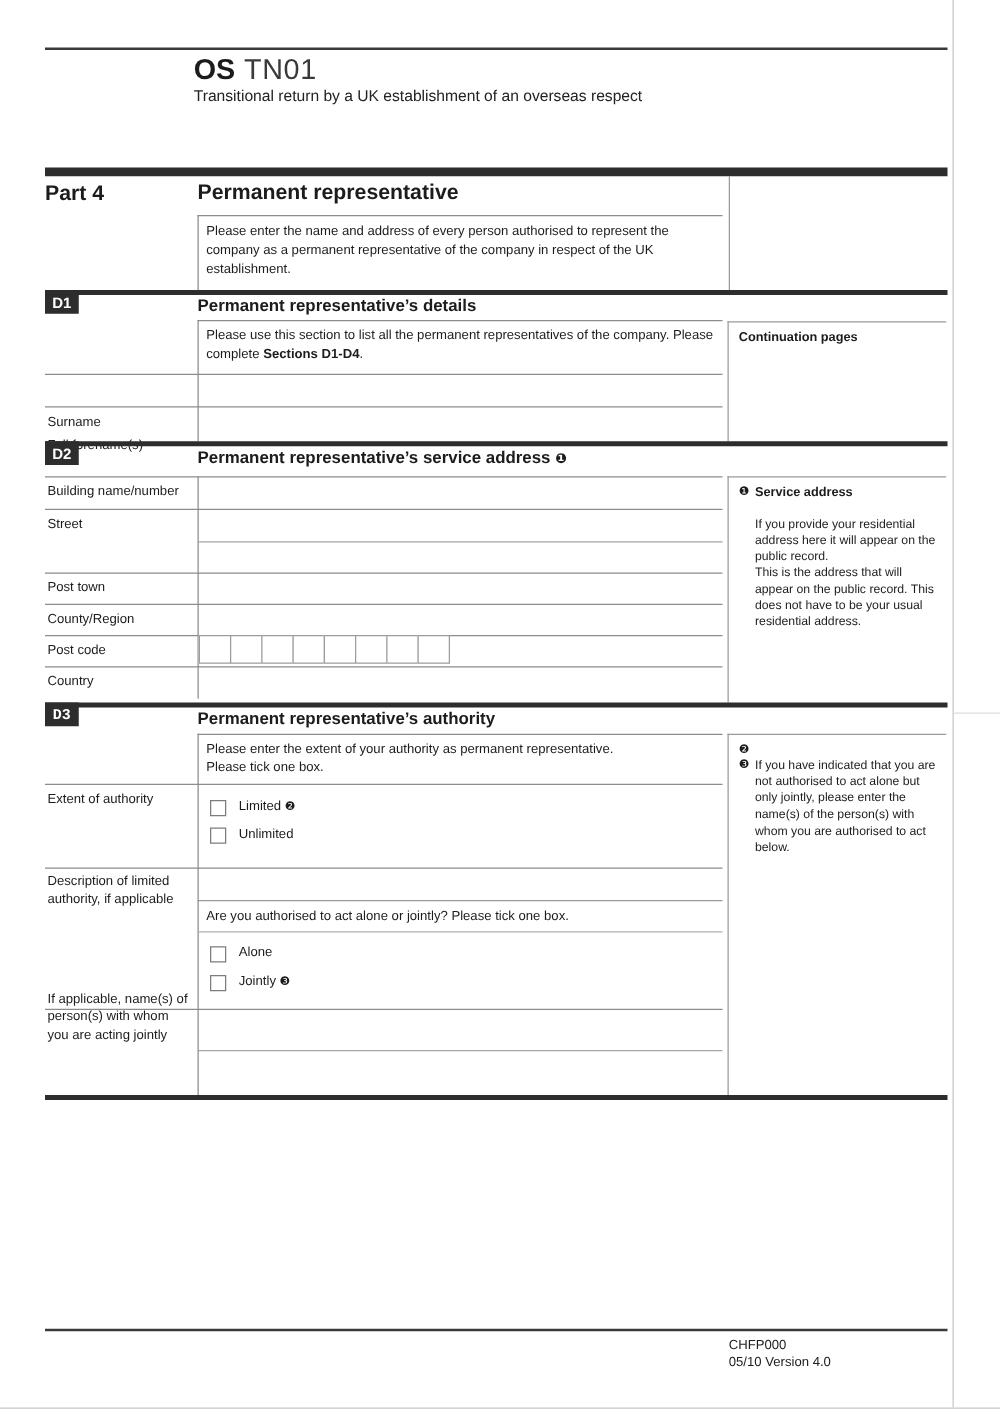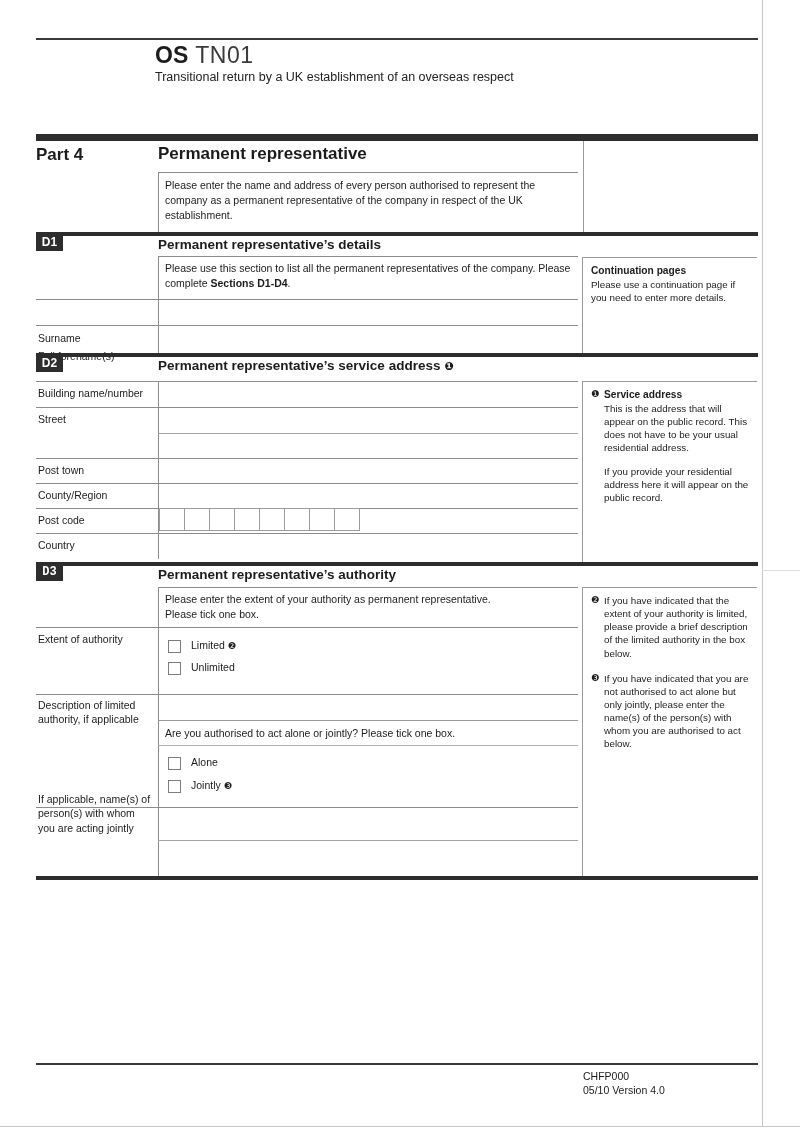--- a/index.html
+++ b/index.html
@@ -62,21 +62,20 @@
 </div>
 <div class="hl" style="left:36px;width:542px;top:299px;"></div>
 <div class="flabel" style="top:305px;margin-top:44px;">Full forename(s)</div>
 <div class="input-zone" style="left:159px;top:300px;width:418px;height:24px;"></div>
 <div class="hl" style="left:36px;width:542px;top:325px;"></div>
 <div class="flabel" style="top:331px;">Surname</div>
 <div class="input-zone" style="left:159px;top:326px;width:418px;height:26px;"></div>
 <div class="note-box" style="top:257px;height:96px;">
   <div class="note-inner">
     <div class="note-title">Continuation pages</div>
-    <div>Please use a continuation page if you need to enter more details.</div>
   </div>
 </div>
 
 <div class="bar" style="top:353px;height:4px;"></div>
 <div class="seccode" style="top:353px;">D2</div>
 <div class="sechead" style="top:358px;">
   <span>Permanent representative’s service address</span>
   <span class="marker" style="font-size:11px;">❶</span>
 </div>
 <div class="vl" style="left:158px;top:381px;height:178px;"></div>
@@ -107,22 +106,22 @@
   <div class="pc"></div>
 </div>
 <div class="hl" style="left:36px;width:542px;top:533px;"></div>
 <div class="flabel" style="top:538px;">Country</div>
 <div class="input-zone" style="left:159px;top:534px;width:418px;height:25px;"></div>
 <div class="note-box" style="top:381px;height:181px;">
   <div class="note-inner">
     <div class="note-item">
       <span class="note-marker marker">❶</span>
       <div class="note-title">Service address</div>
+      <div style="margin-top:11px;">If you provide your residential address here it will appear on the public record.</div>
       <div>This is the address that will appear on the public record. This does not have to be your usual residential address.</div>
-      <div style="margin-top:11px;">If you provide your residential address here it will appear on the public record.</div>
     </div>
   </div>
 </div>
 
 <div class="bar" style="top:562px;height:4px;"></div>
 <div class="seccode" style="top:562px;font-family:Liberation Mono, monospace;">D3</div>
 <div class="sechead" style="top:567px;">Permanent representative’s authority</div>
 <div class="hl" style="left:158px;width:420px;top:587px;"></div>
 <div class="vl" style="left:158px;top:587px;height:289px;"></div>
 <div class="abs body-txt" style="left:165px;top:592px;width:408px;">
@@ -153,21 +152,20 @@
 </div>
 <div class="hl" style="left:36px;width:542px;top:807px;"></div>
 <div class="flabel" style="top:792px;">If applicable, name(s) of person(s) with whom you are acting jointly</div>
 <div class="input-zone" style="left:159px;top:808px;width:418px;height:31px;"></div>
 <div class="hl" style="left:158px;width:420px;top:840px;background:#a5a5a5;"></div>
 <div class="input-zone" style="left:159px;top:841px;width:418px;height:33px;"></div>
 <div class="note-box" style="top:587px;height:289px;">
   <div class="note-inner">
     <div class="note-item">
       <span class="note-marker marker">❷</span>
-      <span>If you have indicated that the extent of your authority is limited, please provide a brief description of the limited authority in the box below.</span>
     </div>
     <div class="note-item" style="margin-top:12px;">
       <span class="note-marker marker">❸</span>
       <span>If you have indicated that you are not authorised to act alone but only jointly, please enter the name(s) of the person(s) with whom you are authorised to act below.</span>
     </div>
   </div>
 </div>
 <div class="bar" style="top:876px;height:4px;"></div>
 
 <div class="rule-dark" style="top:1063px;"></div>

